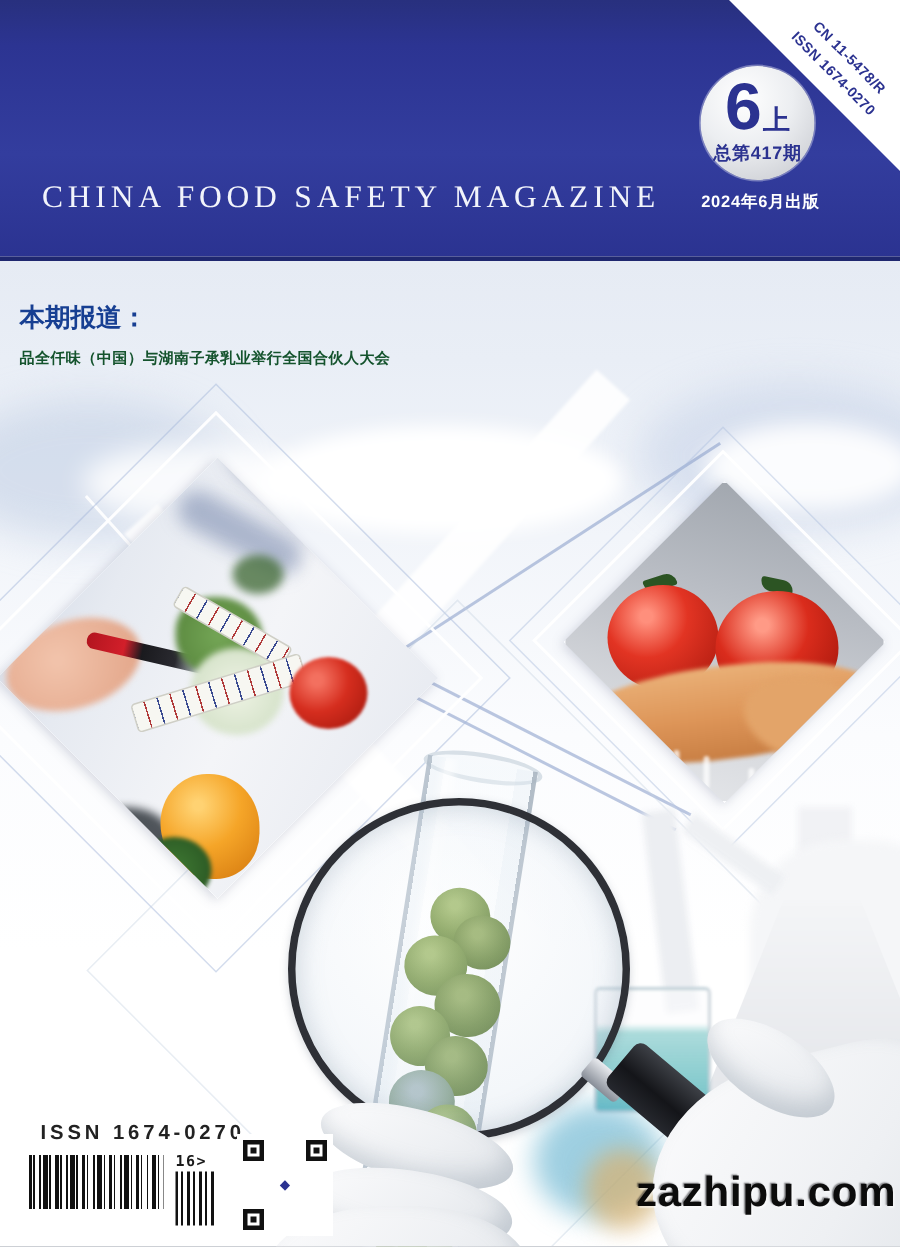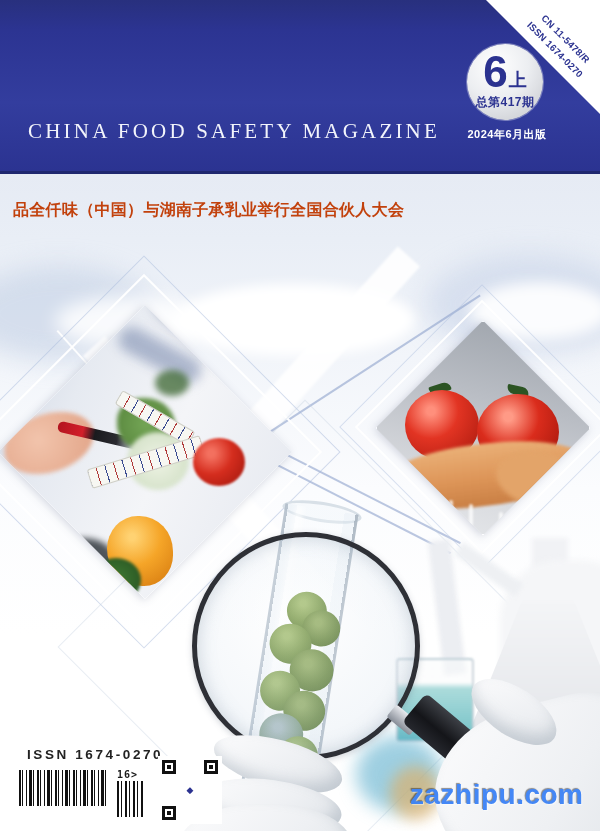--- a/index.html
+++ b/index.html
@@ -57,21 +57,21 @@
   .odia{border:2px solid rgba(255,255,255,.95);transform:rotate(45deg);}
   .od1{left:18px;top:326px;width:252px;height:252px;}
   .od1b{left:5px;top:313px;width:278px;height:278px;border:1.5px solid rgba(168,186,219,.5);}
   .od2{left:392px;top:337px;width:180px;height:180px;}
   .od2b{left:381px;top:326px;width:202px;height:202px;border:1.5px solid rgba(173,190,221,.45);}
   .od3{left:130px;top:472px;width:350px;height:350px;border:1.5px solid rgba(198,209,226,.4);}
 
   
   .highlights{position:absolute;left:13px;top:200px;width:560px;}
   .hl-label{font-size:17px;font-weight:800;color:#173f92;margin-bottom:9px;}
-  .hl-item{font-size:16px;font-weight:700;color:#c2410c;margin-bottom:10px;letter-spacing:.3px;}
+  .hl-item{font-size:10px;font-weight:700;color:#14532d;margin-bottom:10px;letter-spacing:.3px;}
 
   
   .diamond{position:absolute;overflow:hidden;transform:rotate(45deg);
     box-shadow:0 2px 8px rgba(90,100,130,.25);}
   .d-left{left:41px;top:348px;width:208px;height:208px;}
   .d-right{left:407px;top:352px;width:152px;height:152px;}
   .d-inner{position:absolute;left:50%;top:50%;transform:translate(-50%,-50%) rotate(-45deg);}
   .d-left .d-inner{width:300px;height:300px;
     background:linear-gradient(115deg,#c9d1e0 0%,#e6eaf1 28%,#f4f5f8 55%,#e2e6ee 100%);}
   .d-right .d-inner{width:212px;height:212px;
@@ -184,21 +184,21 @@
     background-image:
       repeating-linear-gradient(0deg,#111 0 3px,#fff 3px 5px,#111 5px 7px,#fff 7px 11px,#111 11px 13px,#fff 13px 16px),
       repeating-linear-gradient(90deg,#111 0 3px,#fff 3px 6px,#111 6px 8px,#fff 8px 11px,#111 11px 14px,#fff 14px 17px);
     background-blend-mode:lighten;}
   .finder{position:absolute;width:14px;height:14px;border:3px solid #111;background:#fff;}
   .finder i{position:absolute;left:2px;top:2px;width:4px;height:4px;background:#111;}
   .f-tl{left:0;top:0;}.f-tr{right:0;top:0;}.f-bl{left:0;bottom:0;}
   .qr-logo{position:absolute;left:50%;top:50%;transform:translate(-50%,-50%);
     width:13px;height:13px;background:#fff;display:flex;align-items:center;justify-content:center;
     font-size:9px;color:#2b3290;line-height:1;}
-  .watermark{left:410px;top:779px;font-size:28px;font-weight:800;color:#3b82f6;letter-spacing:.5px;
+  .watermark{left:424px;top:779px;font-size:28px;font-weight:800;color:#000000;letter-spacing:.5px;
     text-shadow:1px 1px 1px rgba(255,255,255,.55),-1px -1px 1px rgba(15,15,20,.5);opacity:.95;}
 </style>
 </head>
 <body>
 
 <div class="cover">
 
   <div class="body-bg">
     <div class="abs cloud t1"></div>
     <div class="abs cloud t2"></div>
@@ -280,20 +280,21 @@
       <div class="abs tom2"></div>
       <div class="abs hands-tan"></div>
       <div class="abs hands-tan2"></div>
       <div class="abs drip dr1"></div>
       <div class="abs drip dr2"></div>
       <div class="abs drip dr3"></div>
     </div>
   </div>
 
   <section class="highlights">
+    <div class="hl-label">本期报道：</div>
     <div class="hl-item">品全仟味（中国）与湖南子承乳业举行全国合伙人大会</div>
   </section>
 
   <header class="masthead">
     <div class="title-en">CHINA FOOD SAFETY MAGAZINE</div>
     <div class="corner-ribbon"></div>
     <div class="ribbon-text">
       <div>CN 11-5478/R</div>
       <div>ISSN 1674-0270</div>
     </div>

